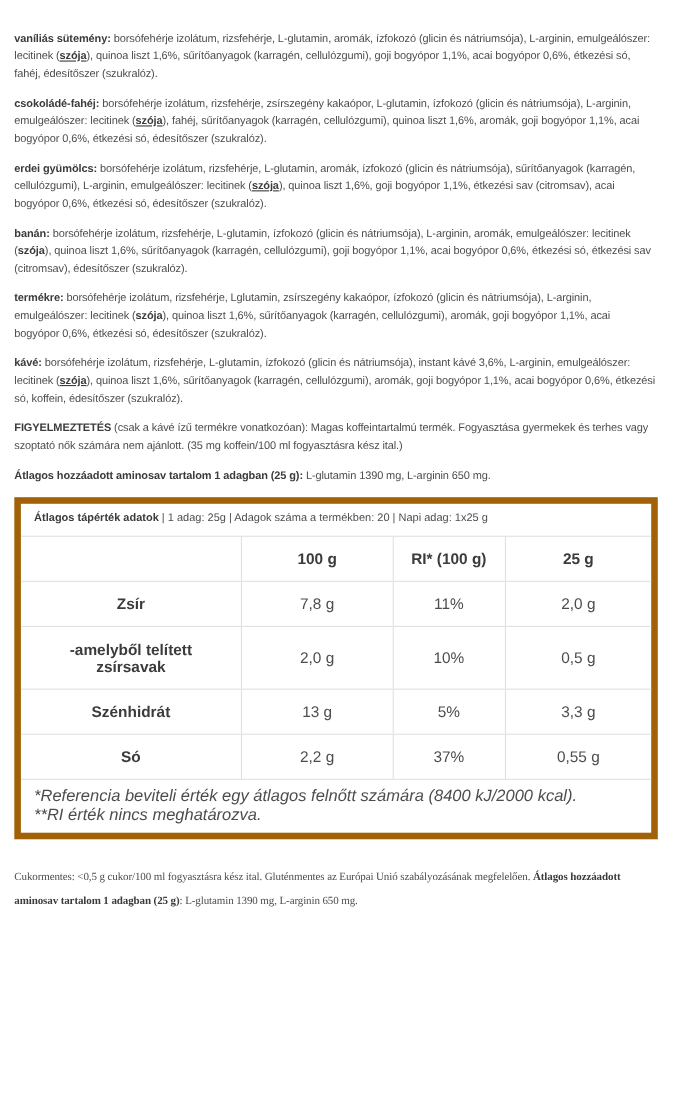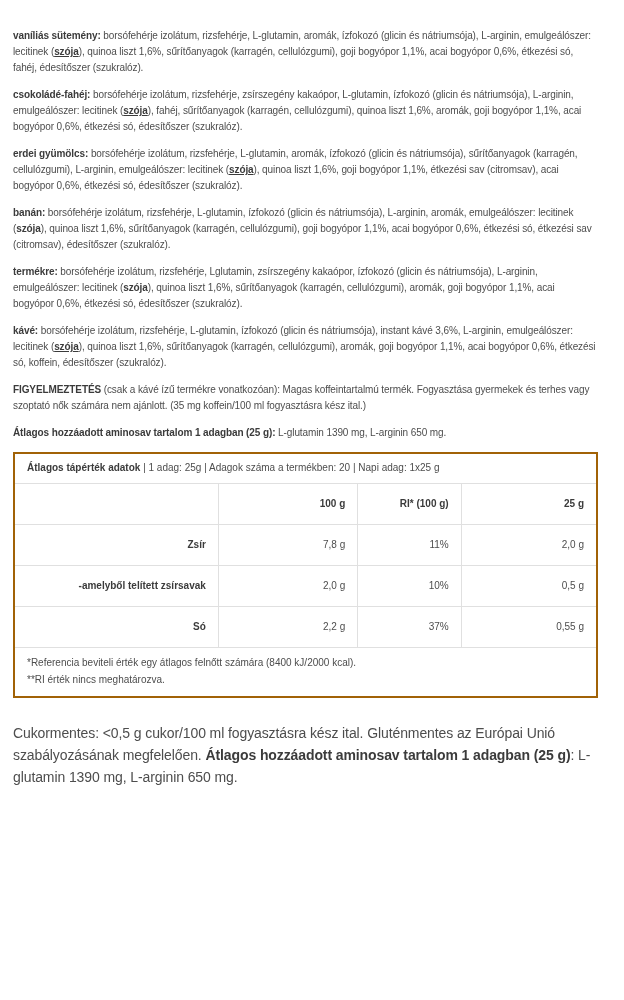--- a/index.html
+++ b/index.html
@@ -17,55 +17,57 @@
     font-size: 10px;
     line-height: 16px;
     letter-spacing: -0.1px;
     margin: 0 0 11px 0;
   }
   .b { font-weight: 700; color: #3b3b3b; }
   .u { text-decoration: underline; text-underline-offset: 1px; }
 
   .tablebox {
     margin-top: 10px;
-    border: 2px solid #a16207;
+    border: 6px solid #a16207;
   }
   .tbl-title {
     font-size: 10px;
     line-height: 16px;
     padding: 6px 12px 7px 12px;
     border-bottom: 1px solid #e0e0e0;
   }
   table.nut { width: 100%; border-collapse: collapse; table-layout: fixed; }
   .nut th, .nut td {
-    font-size: 10px;
+    font-size: 14px;
     line-height: 16px;
     padding: 12px;
-    text-align: right;
+    text-align: center;
     vertical-align: middle;
     border-bottom: 1px solid #e0e0e0;
     font-weight: 400;
   }
   .nut th { font-weight: 700; color: #3b3b3b; height: 40px; }
   .nut td:first-child { font-weight: 700; color: #3b3b3b; }
   .nut th:not(:first-child), .nut td:not(:first-child) { border-left: 1px solid #e0e0e0; }
   col.c1 { width: 35%; }
   col.c2 { width: 24%; }
   col.c3 { width: 17.8%; }
   col.c4 { width: 23.2%; }
   .tbl-foot {
-    font-size: 10px;
+    font-size: 15px;
     line-height: 17px;
     padding: 6px 12px 8px 12px;
+    font-style: italic;
   }
   .bottom {
-    font-size: 14px;
+    font-size: 10px;
     line-height: 22px;
     letter-spacing: -0.1px;
     margin: 24px 0 0 0;
+    font-family: Liberation Serif, serif;
   }
 </style>
 </head>
 <body>
 
 <div class="page">
 
   <p class="ing"><span class="b">vaníliás sütemény:</span><span> borsófehérje izolátum, rizsfehérje, L-glutamin, aromák, ízfokozó (glicin és nátriumsója), L-arginin, emulgeálószer: lecitinek (</span><span class="b u">szója</span><span>), quinoa liszt 1,6%, sűrítőanyagok (karragén, cellulózgumi), goji bogyópor 1,1%, acai bogyópor 0,6%, étkezési só, fahéj, édesítőszer (szukralóz).</span></p>
   <p class="ing"><span class="b">csokoládé-fahéj:</span><span> borsófehérje izolátum, rizsfehérje, zsírszegény kakaópor, L-glutamin, ízfokozó (glicin és nátriumsója), L-arginin, emulgeálószer: lecitinek (</span><span class="b u">szója</span><span>), fahéj, sűrítőanyagok (karragén, cellulózgumi), quinoa liszt 1,6%, aromák, goji bogyópor 1,1%, acai bogyópor 0,6%, étkezési só, édesítőszer (szukralóz).</span></p>
   <p class="ing"><span class="b">erdei gyümölcs:</span><span> borsófehérje izolátum, rizsfehérje, L-glutamin, aromák, ízfokozó (glicin és nátriumsója), sűrítőanyagok (karragén, cellulózgumi), L-arginin, emulgeálószer: lecitinek (</span><span class="b u">szója</span><span>), quinoa liszt 1,6%, goji bogyópor 1,1%, étkezési sav (citromsav), acai bogyópor 0,6%, étkezési só, édesítőszer (szukralóz).</span></p>
@@ -100,20 +102,26 @@
             <td>11%</td>
             <td>2,0 g</td>
           </tr>
           <tr>
             <td>-amelyből telített zsírsavak</td>
             <td>2,0 g</td>
             <td>10%</td>
             <td>0,5 g</td>
           </tr>
           <tr>
+            <td>Szénhidrát</td>
+            <td>13 g</td>
+            <td>5%</td>
+            <td>3,3 g</td>
+          </tr>
+          <tr>
             <td>Só</td>
             <td>2,2 g</td>
             <td>37%</td>
             <td>0,55 g</td>
           </tr>
         </tbody>
     </table>
     <div class="tbl-foot">
       <div>*Referencia beviteli érték egy átlagos felnőtt számára (8400 kJ/2000 kcal).</div>
       <div>**RI érték nincs meghatározva.</div>

